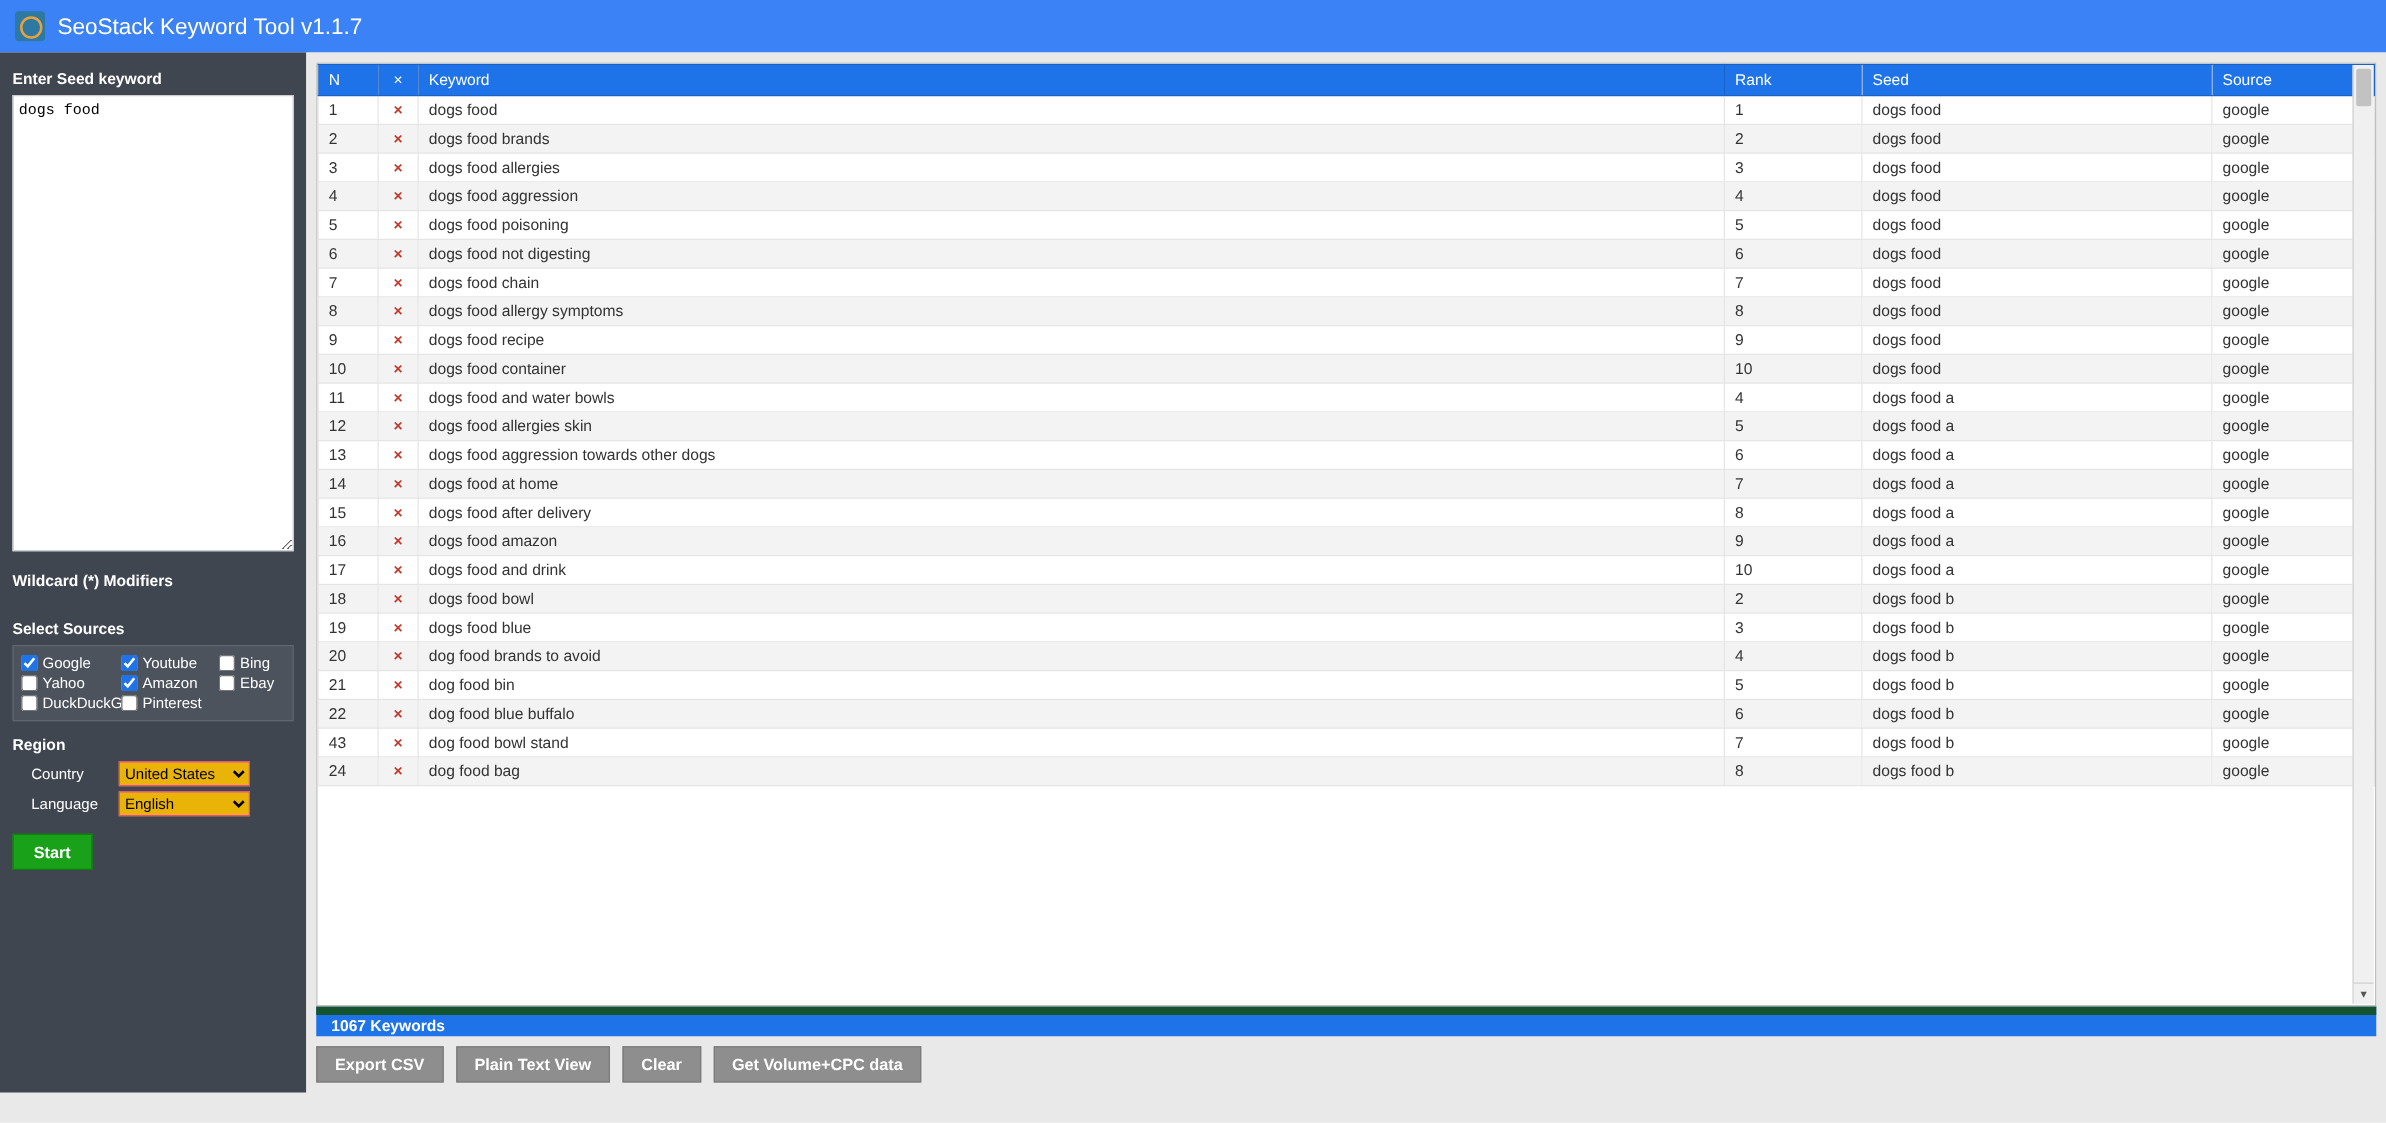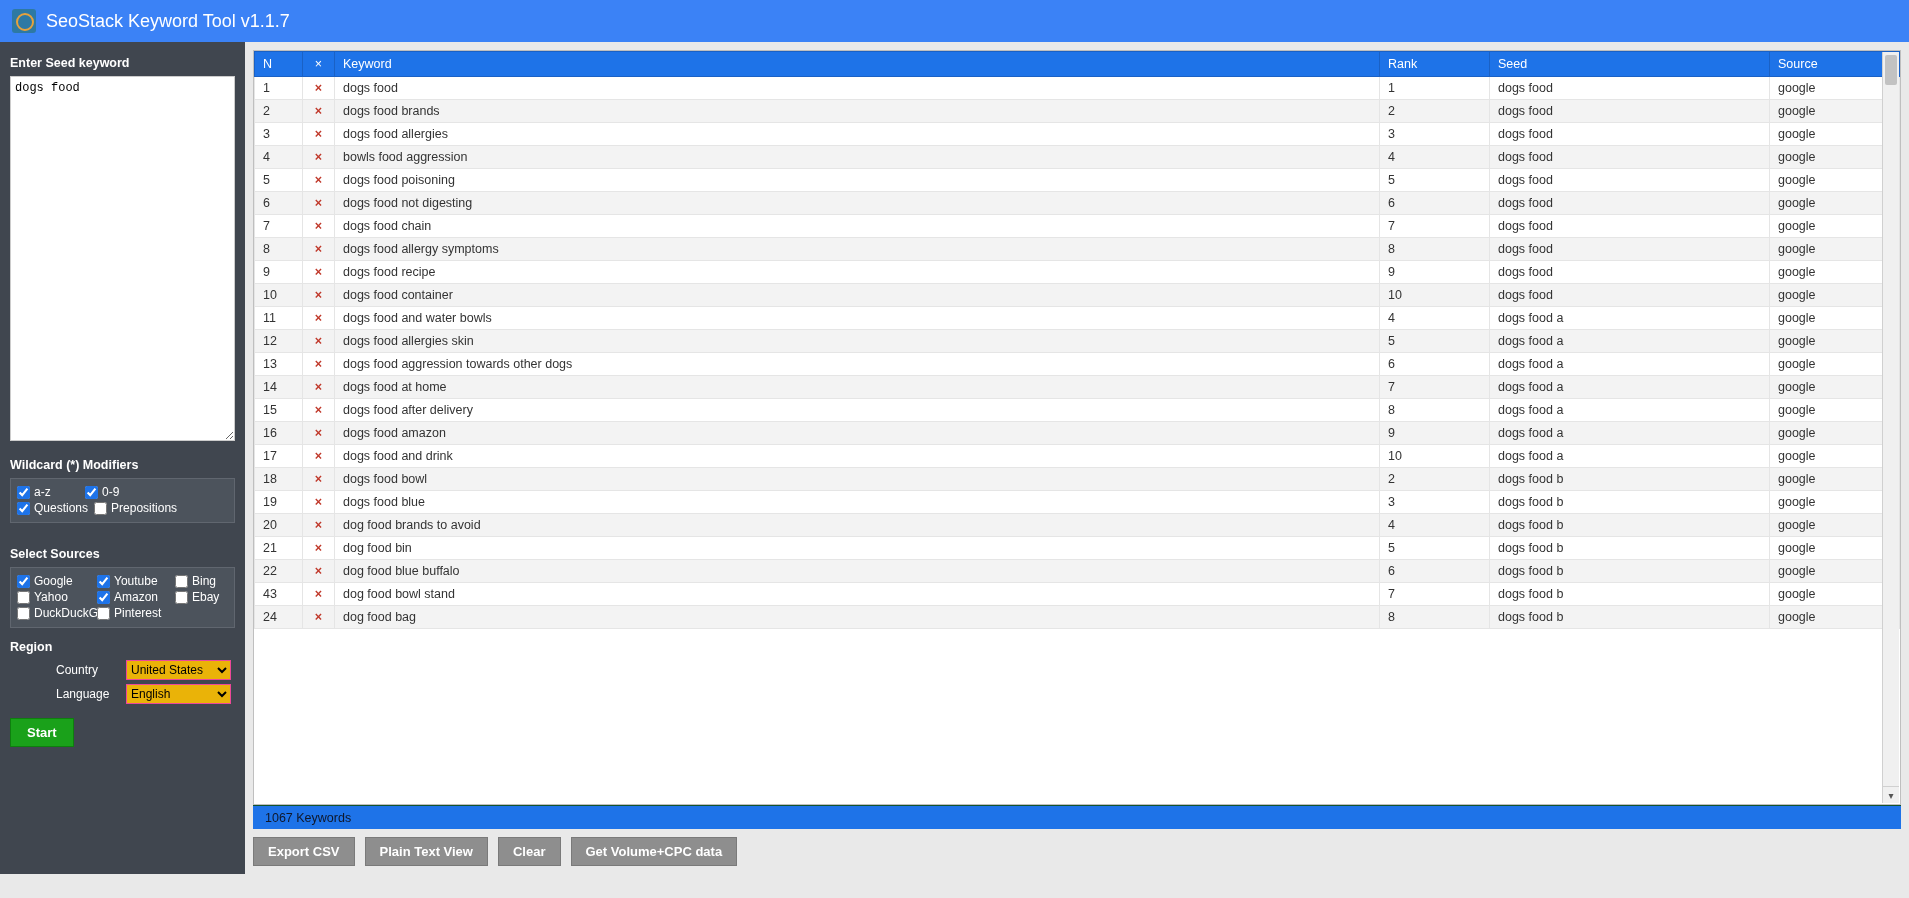--- a/index.html
+++ b/index.html
@@ -10,39 +10,39 @@
   .main{display:flex;height:832px;}
   .sidebar{width:245px;background:#40464F;padding:10px 10px;color:#fff;font-size:12px;}
   .sidebar-label{font-weight:bold;margin:4px 0 6px 0;font-size:12.5px;}
   .seed-textarea{width:225px;height:365px;background:#fff;border:1px solid #ccc;color:#000;font-family:"Courier New",monospace;font-size:12px;padding:4px;margin-bottom:10px;}
   .mod-box,.sources-box{background:#4C535C;border:1px solid #60666F;padding:5px 6px 6px 6px;margin-top:4px;}
   .chk-row{display:flex;flex-wrap:wrap;}
   .chk{display:flex;align-items:center;margin:1px 6px 1px 0;min-width:62px;}
   .chk input{width:13px;height:13px;margin:0 4px 0 0;accent-color:#1E73E8;}
   .sources-box .chk{min-width:80px;}
   .srcgrid{display:grid;grid-template-columns:80px 78px 60px;row-gap:0;}
-  .region-row{display:flex;align-items:center;margin:4px 4px;justify-content:flex-end;}
+  .region-row{display:flex;align-items:center;margin:4px 15px;}
   .region-row label{width:70px;}
   .region-row select{width:105px;font-size:12px;height:20px;background:#eab308;color:#000;border:1px solid #ec4899;}
   .start-btn{display:inline-block;margin-top:10px;background:#1AA11A;color:#fff;border:1px solid #0E7F0E;padding:6px 16px;font-weight:bold;font-size:13px;cursor:pointer;}
   .content{flex:1;display:flex;flex-direction:column;background:#E9E9E9;padding:8px 8px 8px 8px;position:relative;}
   .table-wrap{flex:1;overflow:hidden;border:1px solid #BFBFBF;background:#fff;position:relative;}
   .tbl{width:100%;border-collapse:collapse;font-size:12.5px;table-layout:fixed;}
   .tbl thead th{background:#1E73E8;color:#fff;font-weight:normal;text-align:left;padding:5px 8px;border:1px solid #1A61C5;position:sticky;top:0;}
   .tbl td{padding:4px 8px;border:1px solid #E5E5E5;color:#333;white-space:nowrap;overflow:hidden;text-overflow:ellipsis;}
   .tbl tbody tr:nth-child(even) td{background:#F3F3F3;}
   .tbl tbody tr:nth-child(odd) td{background:#FFFFFF;}
   .col-n{width:48px;}
   .col-x{width:32px;text-align:center;}
   .col-kw{}
   .col-rank{width:110px;}
   .col-seed{width:280px;}
   .col-src{width:130px;}
   .del-x{color:#C0392B;font-weight:bold;cursor:pointer;}
-  .statusbar{height:24px;background:#1E73E8;color:#0f172a;display:flex;align-items:center;padding:0 12px;font-size:12.5px;font-weight:normal;border-top:1px solid #14532d;}
+  .statusbar{height:24px;background:#1E73E8;color:#ffffff;display:flex;align-items:center;padding:0 12px;font-size:12.5px;font-weight:bold;border-top:7px solid #14532d;}
   .btnbar{padding:8px 0 0 0;display:flex;gap:10px;}
   .gbtn{background:#8E8E8E;color:#fff;border:1px solid #7A7A7A;padding:6px 14px;font-size:13px;font-weight:bold;cursor:pointer;}
   .scroll-gutter{position:absolute;top:1px;right:1px;bottom:1px;width:17px;background:#F0F0F0;border-left:1px solid #D0D0D0;}
   .scroll-thumb{position:absolute;left:2px;right:2px;height:30px;top:3px;background:#C2C2C2;border-radius:2px;}
   .scroll-arrow{position:absolute;left:0;right:0;height:17px;background:#F0F0F0;display:flex;align-items:center;justify-content:center;color:#555;font-size:10px;}
   .scroll-arrow.down{bottom:0;border-top:1px solid #D0D0D0;}
 </style>
 </head>
 <body>
 
@@ -50,40 +50,20 @@
   <span class="app-icon"></span>
   <span>SeoStack Keyword Tool v1.1.7</span>
 </div>
 
 <div class="main">
   <div class="sidebar">
     <div class="sidebar-label">Enter Seed keyword</div>
     <textarea class="seed-textarea" style="">dogs food</textarea>
 
     <div class="sidebar-label">Wildcard (*) Modifiers</div>
-    <div class="mod-box">
-      <div class="chk-row" id="wildcard-row">
-          <label class="chk">
-            <input type="checkbox" checked="" style="">
-            <span>a-z</span>
-          </label>
-          <label class="chk">
-            <input type="checkbox" checked="" style="">
-            <span>0-9</span>
-          </label>
-          <label class="chk">
-            <input type="checkbox" checked="" style="">
-            <span>Questions</span>
-          </label>
-          <label class="chk">
-            <input type="checkbox" style="">
-            <span>Prepositions</span>
-          </label>
-        </div>
-    </div>
 
     <div class="sidebar-label" style="margin-top:24px">Select Sources</div>
     <div class="sources-box">
       <div class="srcgrid" id="sources-grid">
           <label class="chk">
             <input type="checkbox" checked="" style="">
             <span>Google</span>
           </label>
           <label class="chk">
             <input type="checkbox" checked="" style="">
@@ -171,21 +151,21 @@
               <td>3</td>
               <td class="col-x"><span class="del-x">×</span></td>
               <td>dogs food allergies</td>
               <td>3</td>
               <td>dogs food</td>
               <td>google</td>
             </tr>
             <tr>
               <td>4</td>
               <td class="col-x"><span class="del-x">×</span></td>
-              <td>bowls food aggression</td>
+              <td>dogs food aggression</td>
               <td>4</td>
               <td>dogs food</td>
               <td>google</td>
             </tr>
             <tr>
               <td>5</td>
               <td class="col-x"><span class="del-x">×</span></td>
               <td>dogs food poisoning</td>
               <td>5</td>
               <td>dogs food</td>

